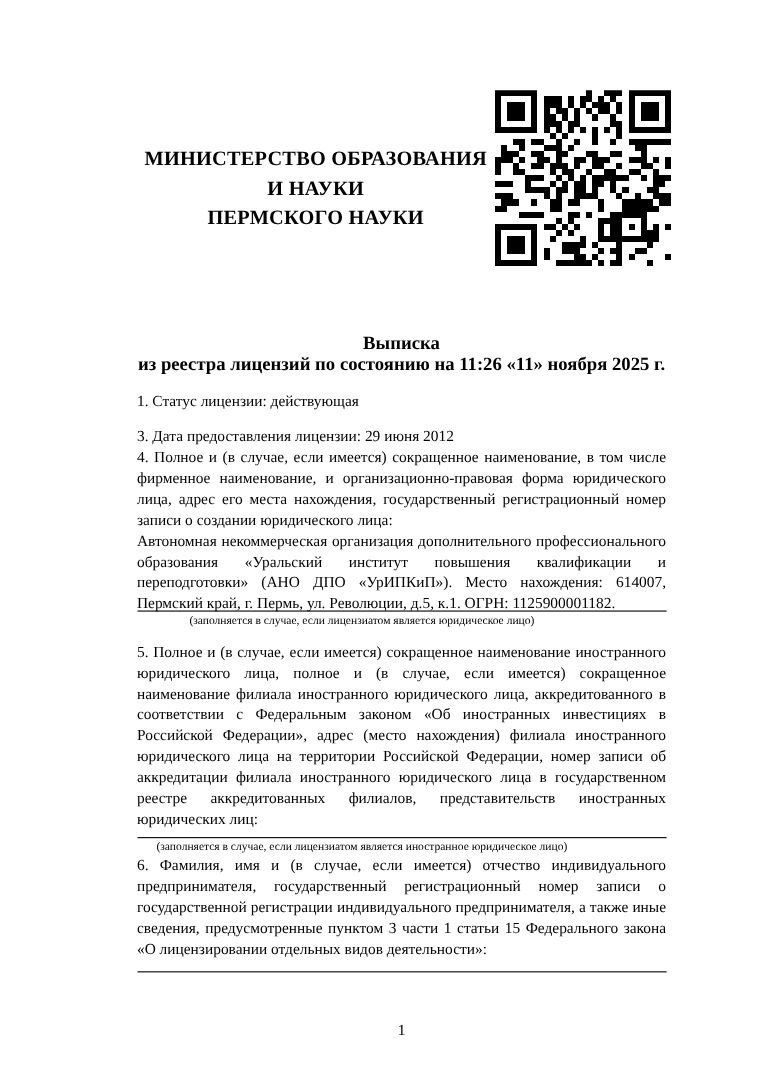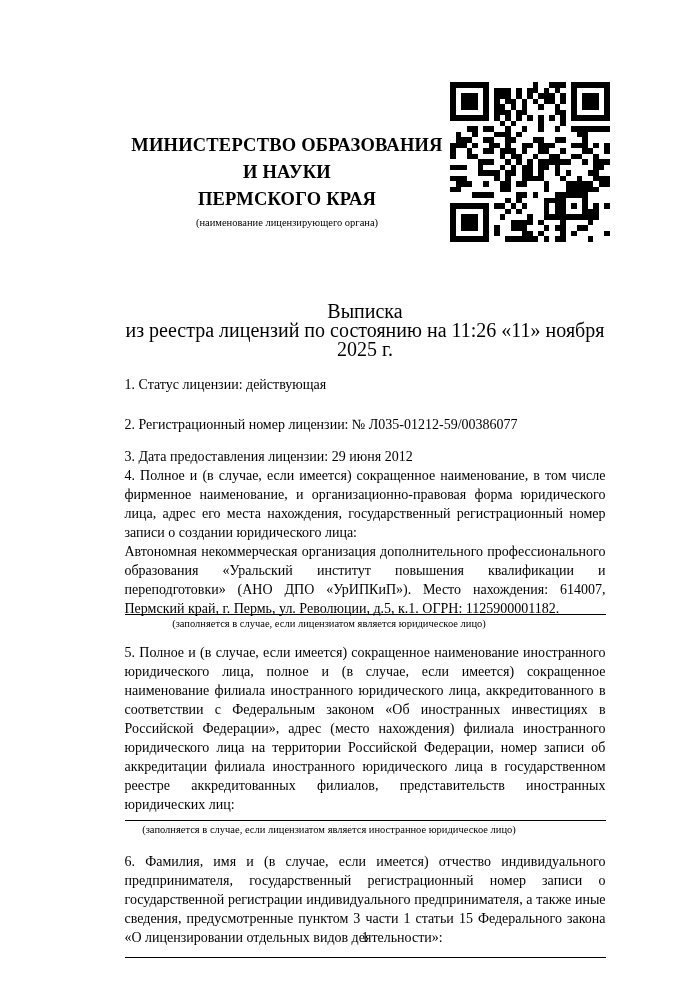--- a/index.html
+++ b/index.html
@@ -15,33 +15,33 @@
     box-sizing: border-box;
     overflow: hidden;
   }
   .header-row { display: flex; align-items: flex-start; padding-top: 82px; }
   .header-text { flex: 1 1 auto; text-align: center; padding-top: 50px; }
   .ministry-line { font-weight: bold; font-size: 18.5px; line-height: 27px; letter-spacing: 0.2px; }
   .header-caption { font-size: 10.5px; line-height: 14px; margin-top: 3px; }
   .qr-box { flex: 0 0 160px; width: 160px; height: 160px; margin-right: -4px; }
   .qr-box svg { display: block; width: 160px; height: 160px; }
 
-  .title-block { margin-top: 60px; text-align: center; font-size: 20px; line-height: 19px; }
+  .title-block { margin-top: 60px; text-align: center; font-size: 17px; line-height: 19px; font-weight: bold; }
 
   .item { font-size: 14px; line-height: 19px; margin: 0; }
   .just { text-align: justify; }
   .cap { font-size: 10.5px; line-height: 14px; text-align: center; margin: 0 72px 0 0; }
   .rule { border-top: 1.5px solid #000; height: 0; }
 
   .i1 { margin-top: 16px; }
   .i2 { margin-top: 21px; }
   .i3 { margin-top: 13px; }
   .i4 { }
   .i5 { margin-top: 12px; }
-  .i6 { margin-top: 15px; }
+  .i6 { margin-top: 0; }
   .i7 { margin-top: 21px; }
   .rule-tight { margin-top: -4px; }
   .rule-gap6  { margin-top: 6px; }
   .rule-gap10 { margin-top: 10px; }
   .cap-after-rule { margin-top: 2px; }
 
   .page-number {
     position: absolute;
     bottom: 42px; left: 66px; right: 36px;
     text-align: center;
@@ -49,22 +49,21 @@
   }
 </style>
 </head>
 <body>
 
 <div class="page">
 
   <div class="header-row">
     <div class="header-text">
       <div class="ministry-line">МИНИСТЕРСТВО ОБРАЗОВАНИЯ И НАУКИ</div>
-      <div class="ministry-line">ПЕРМСКОГО КРАЯ</div>
-      <div class="header-caption">(наименование лицензирующего органа)</div>
+      <div class="ministry-line">ПЕРМСКОГО НАУКИ</div>
     </div>
     <div class="qr-box">
       <svg id="qr-svg" viewBox="0 0 29 29" shape-rendering="crispEdges" fill="#000000" xmlns="http://www.w3.org/2000/svg">
           <rect x="0" y="0" width="1" height="1"></rect>
           <rect x="1" y="0" width="1" height="1"></rect>
           <rect x="2" y="0" width="1" height="1"></rect>
           <rect x="3" y="0" width="1" height="1"></rect>
           <rect x="4" y="0" width="1" height="1"></rect>
           <rect x="5" y="0" width="1" height="1"></rect>
           <rect x="6" y="0" width="1" height="1"></rect>
@@ -462,21 +461,20 @@
     </div>
   </div>
 
   <div class="title-block">
     <div>Выписка</div>
     <div>из реестра лицензий по состоянию на 11:26 «11» ноября 2025 г.</div>
   </div>
 
   <p class="item i1">1. Статус лицензии: действующая</p>
 
-  <p class="item i2">2. Регистрационный номер лицензии: № Л035-01212-59/00386077</p>
 
   <p class="item i3">3. Дата предоставления лицензии: 29 июня 2012</p>
 
   <p class="item just i4">4. Полное и (в случае, если имеется) сокращенное наименование, в том числе фирменное наименование, и организационно-правовая форма юридического лица, адрес его места нахождения, государственный регистрационный номер записи о создании юридического лица:</p>
   <p class="item just">Автономная некоммерческая организация дополнительного профессионального образования «Уральский институт повышения квалификации и переподготовки» (АНО ДПО «УрИПКиП»). Место нахождения: 614007, Пермский край, г. Пермь, ул. Революции, д.5, к.1. ОГРН: 1125900001182.</p>
   <div class="rule rule-tight"></div>
   <div class="cap cap-after-rule">(заполняется в случае, если лицензиатом является юридическое лицо)</div>
 
   <p class="item just i5">5. Полное и (в случае, если имеется) сокращенное наименование иностранного юридического лица, полное и (в случае, если имеется) сокращенное наименование филиала иностранного юридического лица, аккредитованного в соответствии с Федеральным законом «Об иностранных инвестициях в Российской Федерации», адрес (место нахождения) филиала иностранного юридического лица на территории Российской Федерации, номер записи об аккредитации филиала иностранного юридического лица в государственном реестре аккредитованных филиалов, представительств иностранных юридических лиц:</p>
   <div class="rule rule-gap6"></div>

